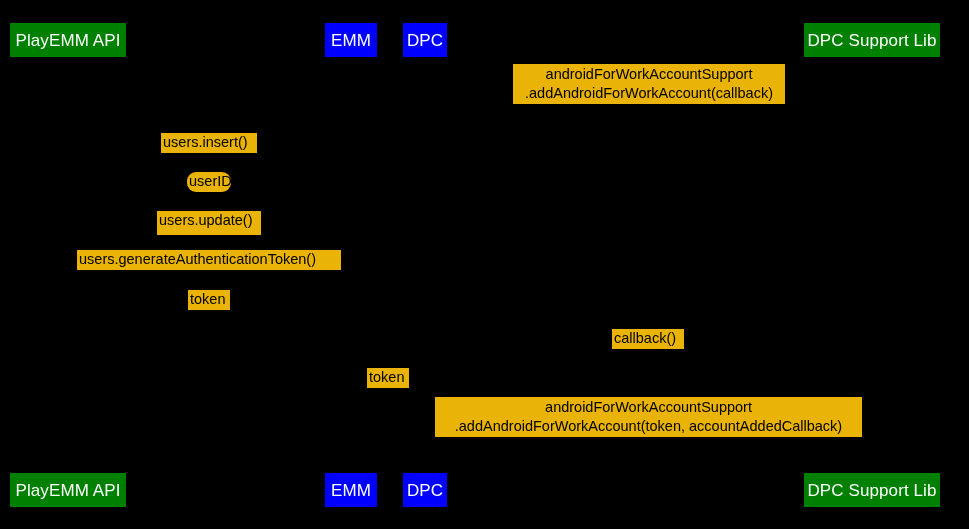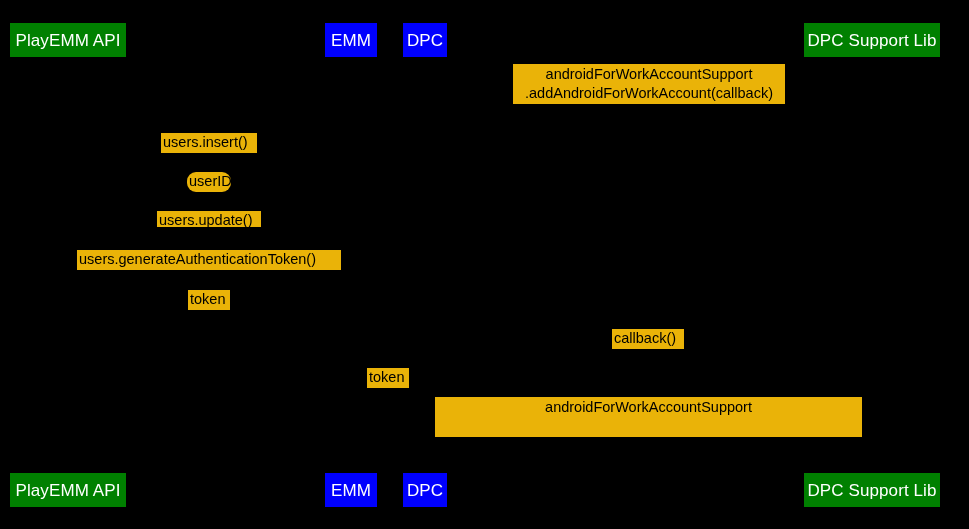--- a/index.html
+++ b/index.html
@@ -125,37 +125,38 @@
       <div class="msg-label block" style="left: 513px; top: 64px; width: 272px; height: 40px;">
         <span class="l1">androidForWorkAccountSupport</span>
         <span class="l2">.addAndroidForWorkAccount(callback)</span>
       </div>
       <div class="msg-label" style="left: 161px; top: 133px; width: 96px; height: 20px;">
         <span class="l1">users.insert()</span>
       </div>
       <div class="msg-label" style="left: 187px; top: 172px; width: 44px; height: 20px; border-radius: 9px;">
         <span class="l1">userID</span>
       </div>
-      <div class="msg-label" style="left: 157px; top: 211px; width: 104px; height: 16px;">
+      <div class="msg-label" style="left: 157px; top: 211px; width: 104px; height: 24px;">
         <span class="l1">users.update()</span>
       </div>
       <div class="msg-label" style="left: 77px; top: 250px; width: 264px; height: 20px;">
         <span class="l1">users.generateAuthenticationToken()</span>
       </div>
       <div class="msg-label" style="left: 188px; top: 290px; width: 42px; height: 20px;">
         <span class="l1">token</span>
       </div>
       <div class="msg-label" style="left: 612px; top: 329px; width: 72px; height: 20px;">
         <span class="l1">callback()</span>
       </div>
       <div class="msg-label" style="left: 367px; top: 368px; width: 42px; height: 20px;">
         <span class="l1">token</span>
       </div>
       <div class="msg-label block" style="left: 435px; top: 397px; width: 427px; height: 40px;">
         <span class="l1">androidForWorkAccountSupport</span>
+        <span class="l2">.addAndroidForWorkAccount(token, accountAddedCallback)</span>
       </div>
     </div>
   <div id="participants-bottom">
       <div class="participant green" style="left: 10px; top: 473px; width: 116px; height: 34px; background: rgb(0, 128, 0); color: rgb(255, 255, 255);">
         <span>PlayEMM API</span>
       </div>
       <div class="participant blue" style="left: 325px; top: 473px; width: 52px; height: 34px; background: rgb(0, 0, 255); color: rgb(255, 255, 255);">
         <span>EMM</span>
       </div>
       <div class="participant blue" style="left: 403px; top: 473px; width: 44px; height: 34px; background: rgb(0, 0, 255); color: rgb(255, 255, 255);">

